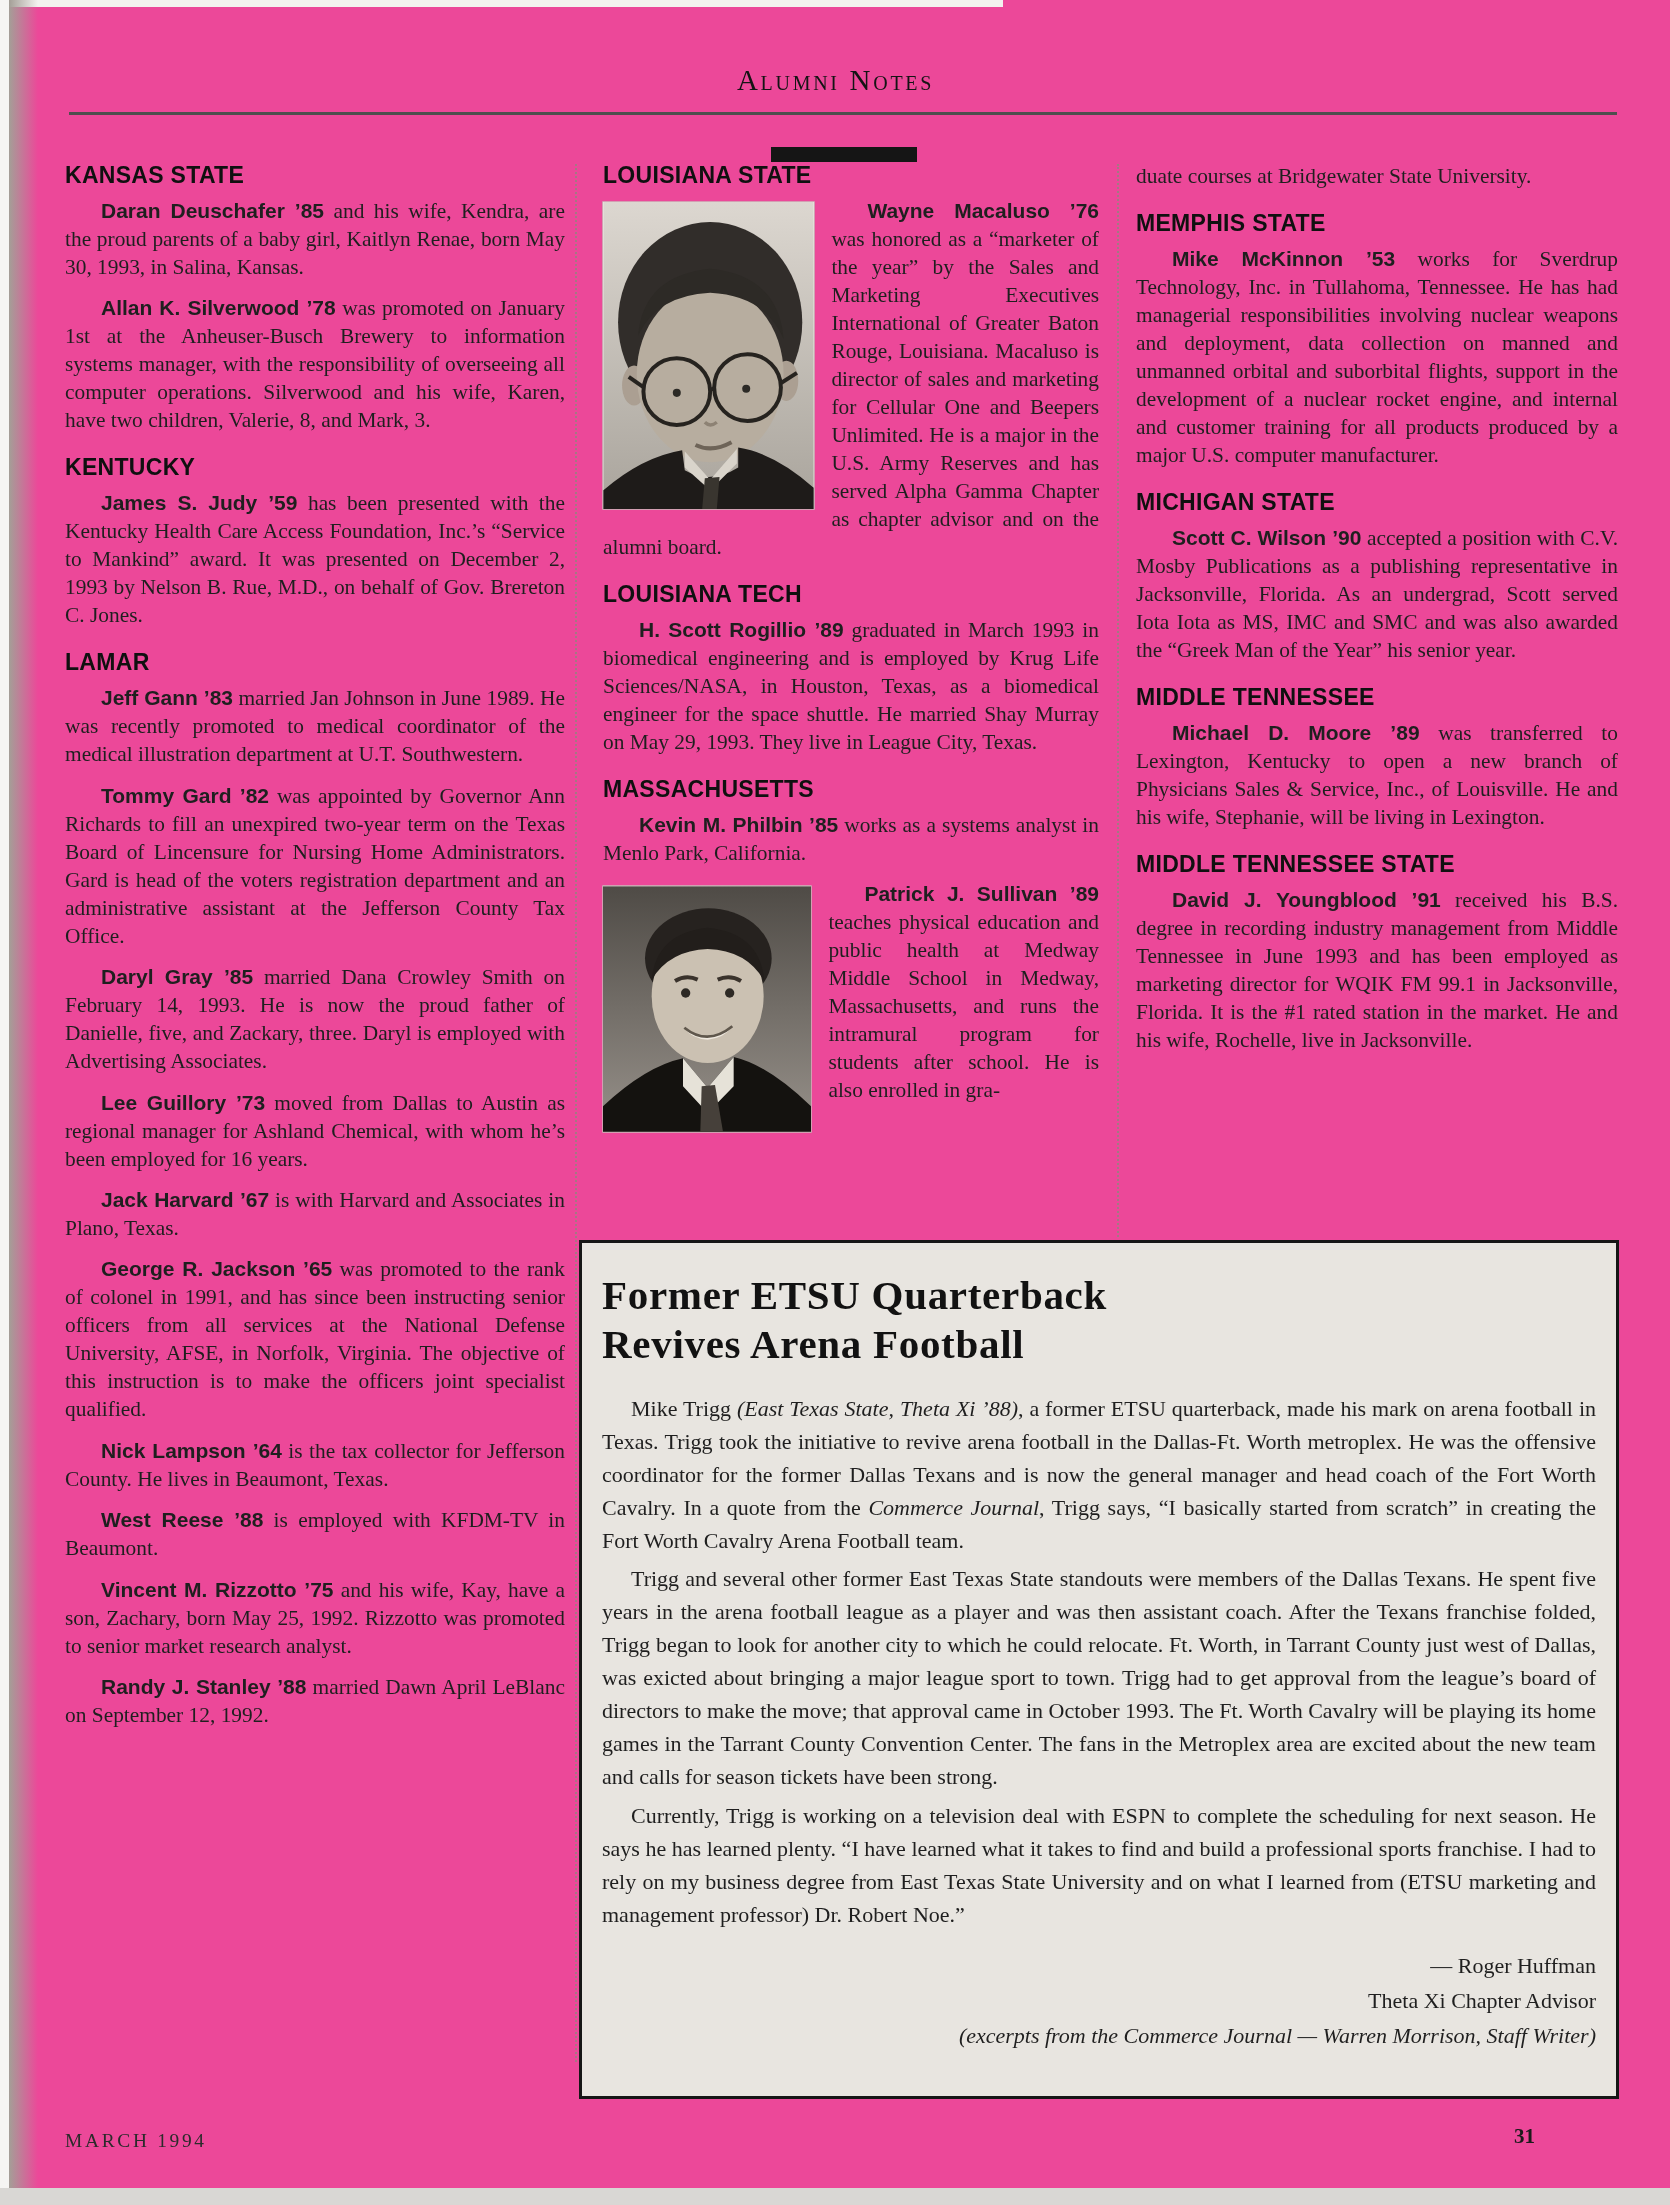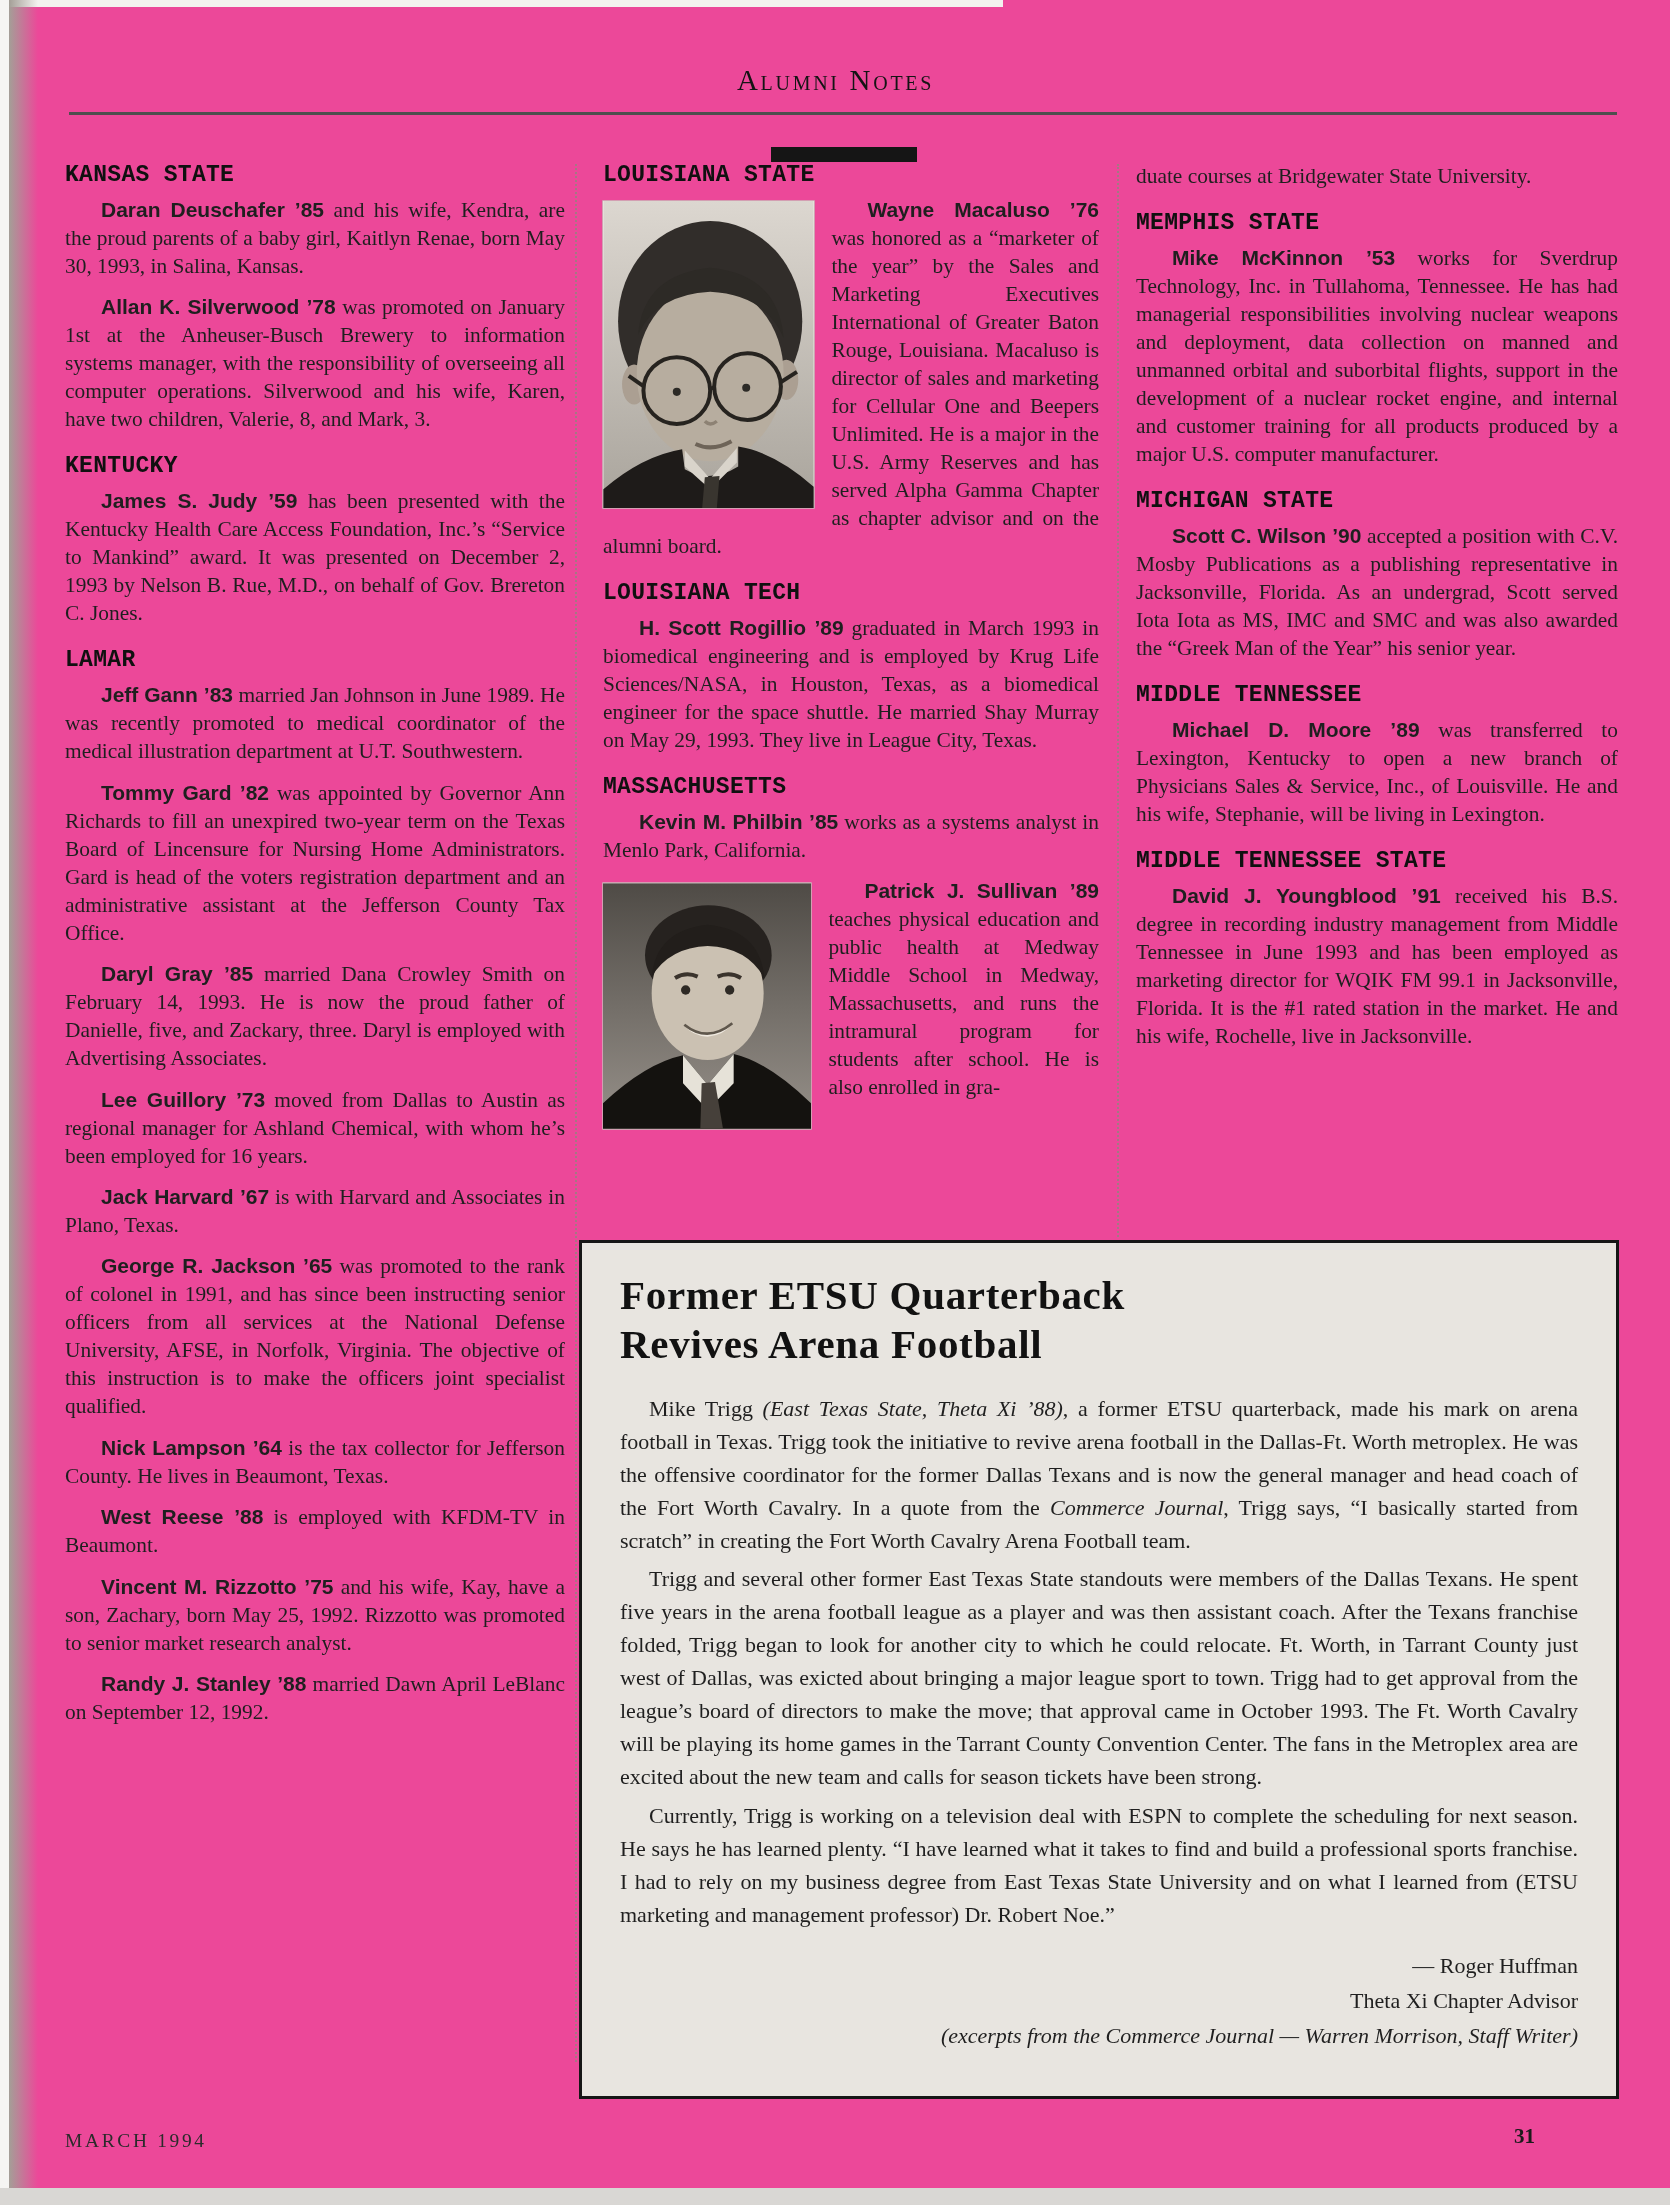--- a/index.html
+++ b/index.html
@@ -22,32 +22,32 @@
 
   
   .col{position:absolute;top:162px;}
   #col1{left:65px;width:500px;}
   #col2{left:603px;width:496px;}
   #col3{left:1136px;width:482px;}
   .sep{position:absolute;width:0;border-left:2px dotted #8e887c;opacity:.75;}
   #sep1{left:575px;top:164px;height:1898px;}
   #sep2{left:1117px;top:164px;height:1073px;}
 
-  .heading{font-family:Liberation Mono, monospace;font-weight:bold;font-size:23px;
+  .heading{font-family:Liberation Sans, sans-serif;font-weight:bold;font-size:23px;
         letter-spacing:0.3px;color:#101010;margin:20px 0 8px;}
   section:first-child .heading{margin-top:0;}
   .item{font-size:21.4px;line-height:28px;text-align:justify;margin:0 0 13.4px;}
   .name{font-family:"Liberation Sans",sans-serif;font-weight:bold;font-size:21px;margin-left:36px;}
   .photo{float:left;margin:5.3px 17.4px 4px 0;line-height:0;background:#f2f0ec;
         box-shadow:0 0 0 0.7px #c9c5bd;}
 
   
   #article-box{position:absolute;left:579px;top:1240px;width:1040px;height:859px;
         box-sizing:border-box;background:#e8e5e0;border:3.3px solid #161616;
-        padding:28px 38px 16px;}
+        padding:28px 20px 16px;}
   .article-title{font-family:"Liberation Serif",serif;font-weight:bold;font-size:41px;
         line-height:49px;letter-spacing:0.7px;color:#121212;}
   #article-body{margin-top:23px;}
   .apara{font-size:22px;line-height:33px;text-align:justify;text-indent:29px;margin:0 0 5.3px;}
   .apara .it{font-style:italic;}
   .article-byline{margin-top:17.4px;}
   .sig{text-align:right;font-size:22px;line-height:35px;}
   .credit{text-align:right;font-style:italic;font-size:22px;line-height:35px;}
 
   

